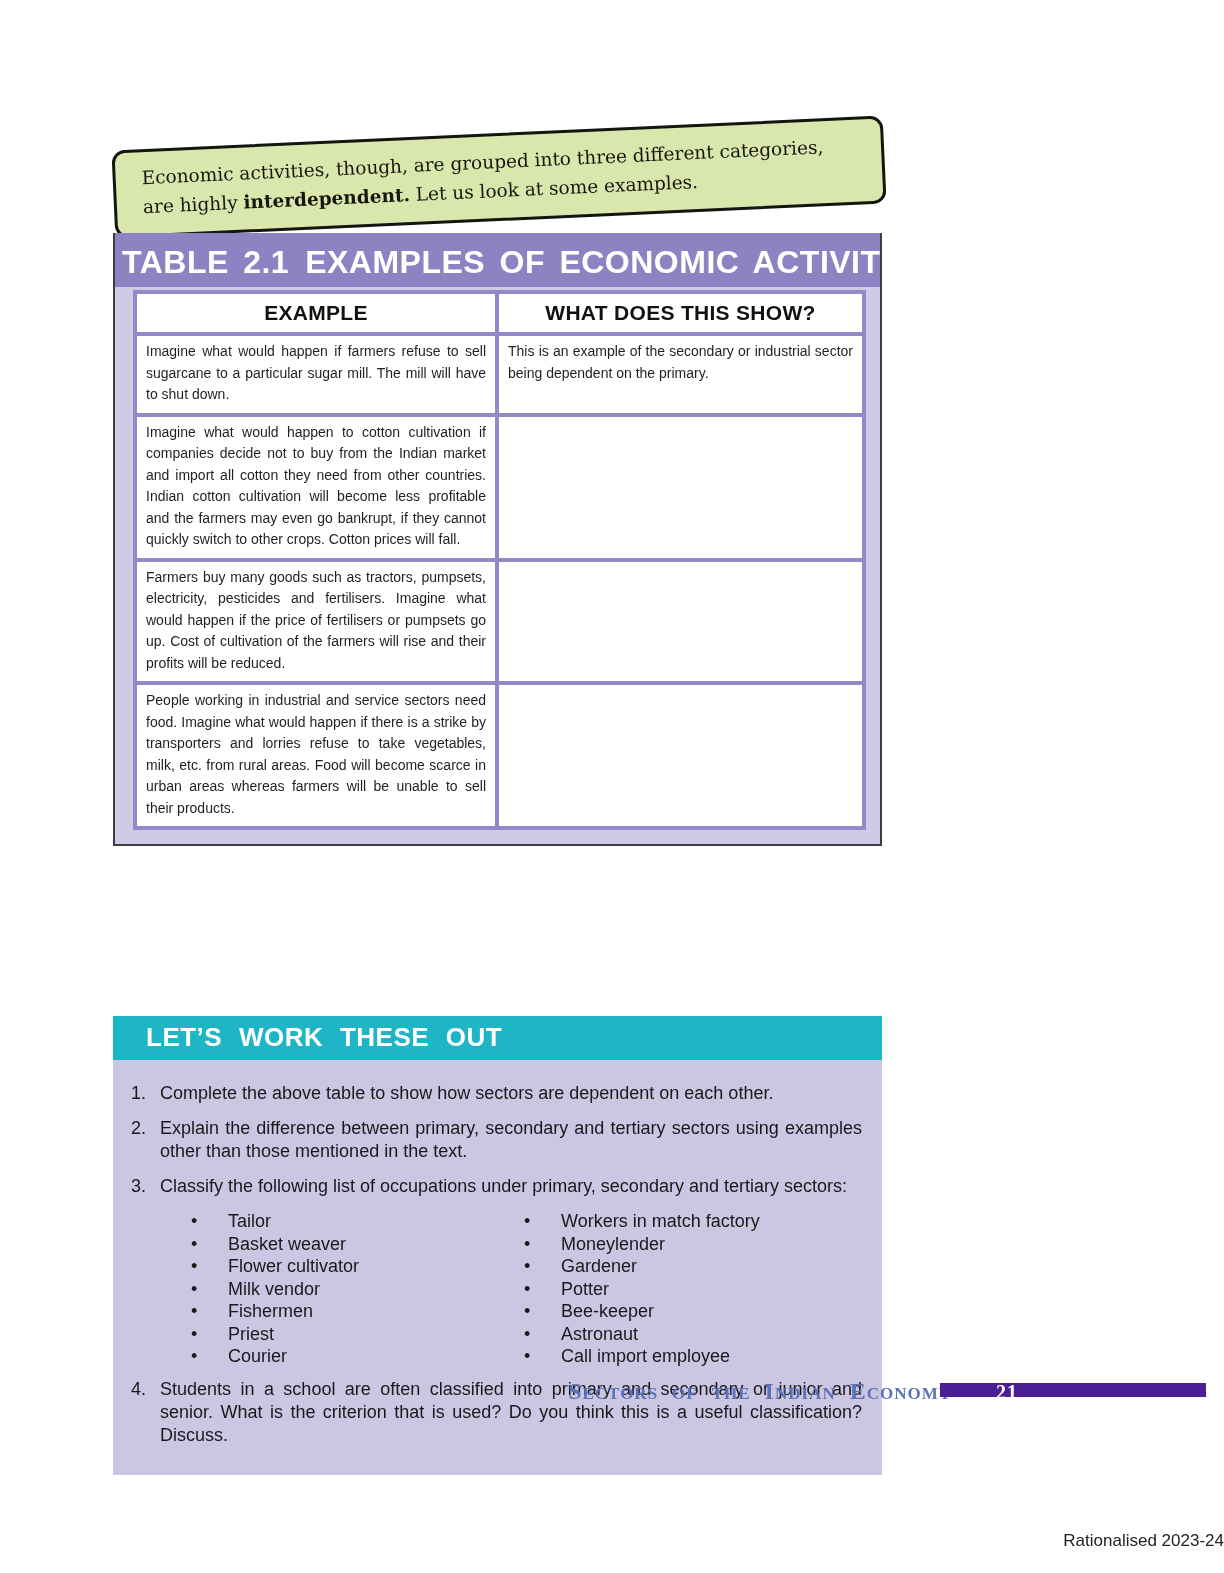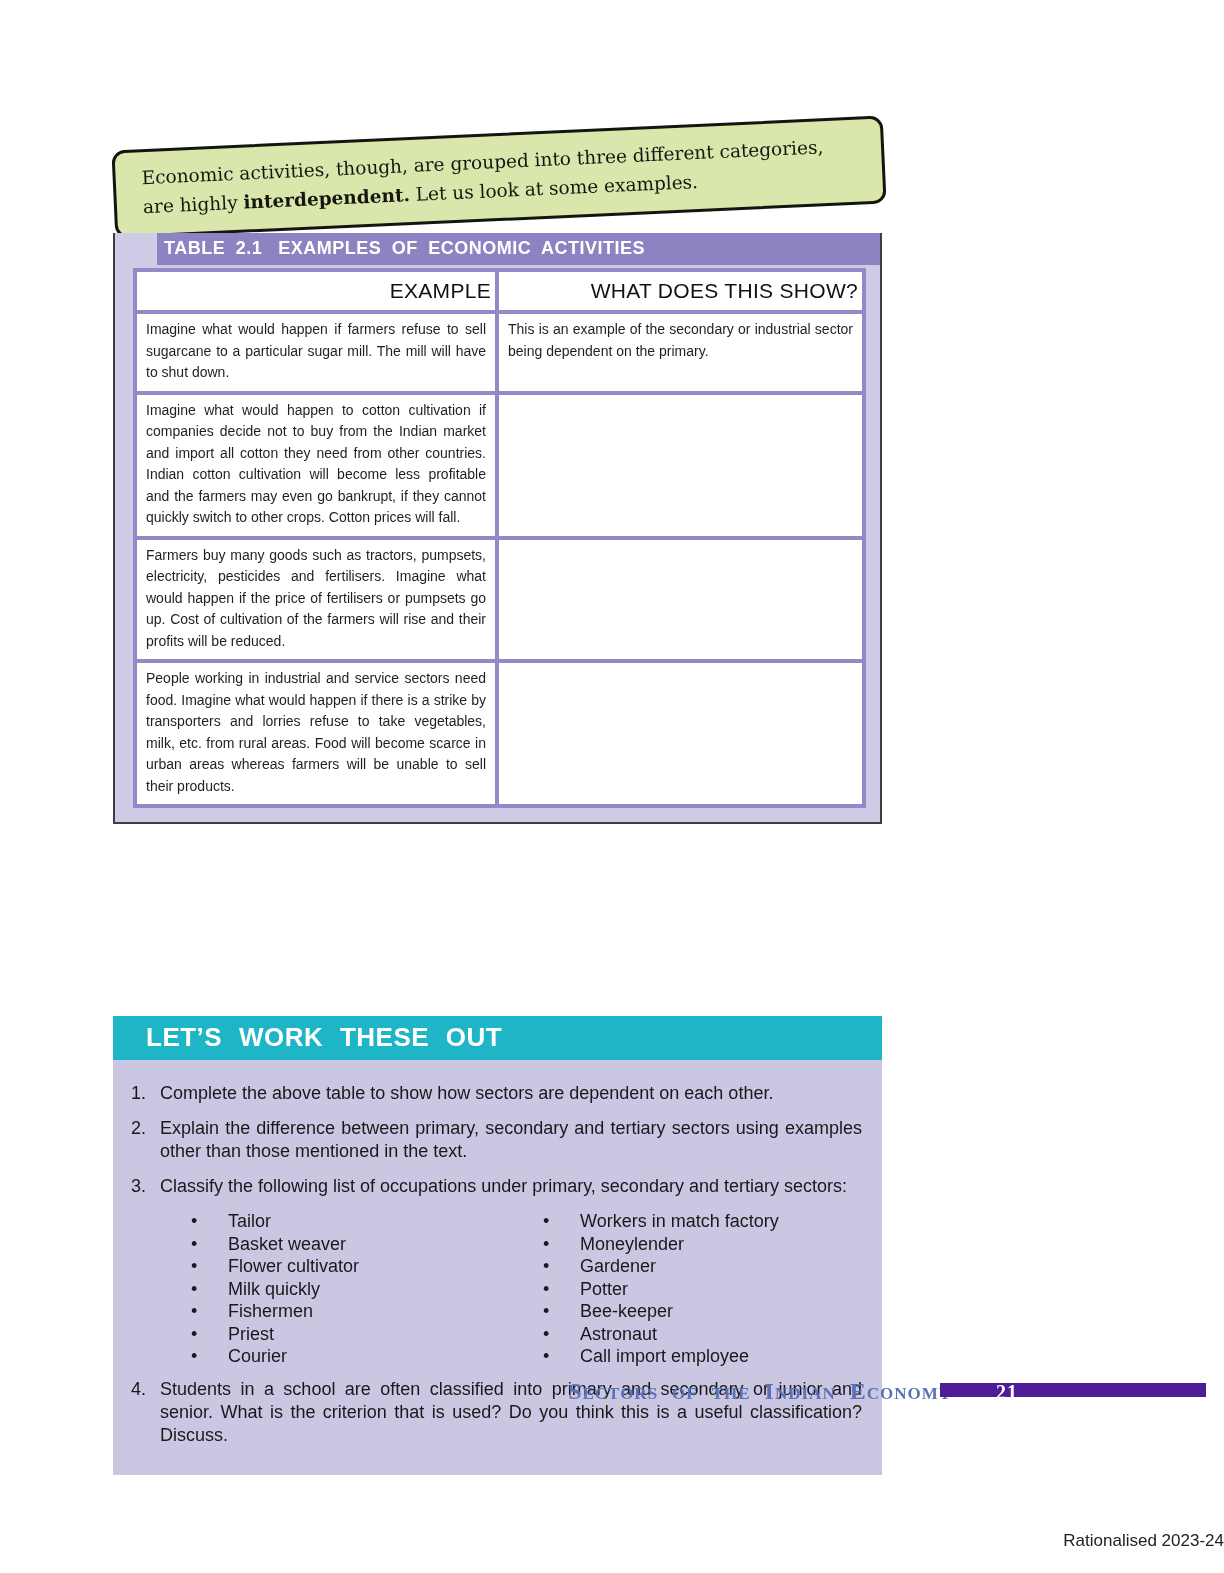--- a/index.html
+++ b/index.html
@@ -17,54 +17,54 @@
     font-family:"DejaVu Serif", serif; font-size:18.5px; line-height:29px; color:#16160f;
   }
 
   
   .table-block{
     position:absolute; left:113px; top:233px; width:769px;
     background:#cfcbe7; border:2px solid #3d3d45; border-top:none;
     box-sizing:border-box;
   }
   .table-title{
-    background:#8d83c2; color:#ffffff; font-weight:bold; font-size:18px;
-    letter-spacing:.5px; word-spacing:5px; padding:5px 8px 6px 7px; white-space:nowrap;margin-left:42px;
+    background:#8d83c2; color:#ffffff; font-weight:bold; font-size:32px;
+    letter-spacing:.5px; word-spacing:5px; padding:11px 8px 6px 7px; white-space:nowrap;
   }
   .table-title .gap{display:inline-block; width:16px;}
   table.inner{
     border-collapse:collapse; margin:3px 18px 14px 18px;
     width:729px; background:#ffffff; table-layout:fixed;
   }
   table.inner th, table.inner td{
     border:4px solid #9289c6; vertical-align:top; background:#ffffff;
   }
   table.inner th{
-    font-size:21px; font-weight:normal; text-align:right; padding:7px 4px; color:#111;
+    font-size:21px; font-weight:bold; text-align:center; padding:7px 4px; color:#111;
     letter-spacing:.3px;
   }
   table.inner td{
     font-size:14px; line-height:21.5px; text-align:justify;
     padding:5px 9px 7px 9px; color:#1f1f22;
   }
   table.inner col.c1{width:362px;} table.inner col.c2{width:367px;}
 
   
   .worksheet{position:absolute; left:113px; top:1016px; width:769px;}
   .ws-header{
     background:#1eb6c6; color:#ffffff; font-weight:bold; font-size:26px;
     letter-spacing:.5px; word-spacing:9px; padding:6px 8px 7px 33px;
   }
   .ws-body{background:#cbc6e2; padding:12px 20px 16px 16px;}
   .q{
     position:relative; padding-left:31px; margin:10px 0 12px 0;
     font-size:18px; line-height:23px; text-align:justify; color:#19191c;
   }
   .q .num{position:absolute; left:2px; top:0;}
-  .bullets{display:flex; margin:4px 0 4px 0;gap:19px;}
+  .bullets{display:flex; margin:4px 0 4px 0;}
   .bullets ul{list-style:none; margin:0; padding:0;}
   .bullets ul.left{margin-left:62px; width:270px;}
   .bullets ul.right{margin-left:63px;}
   .bullets li{font-size:18px; line-height:22.5px; color:#19191c; white-space:nowrap;}
   .bullets li::before{content:"\2022"; display:inline-block; width:37px;}
 
   
   .footer{position:absolute; left:0; top:1378px; width:1224px; height:26px;font-family:Liberation Serif, serif;}
   .chapter{
     position:absolute; right:272px; top:0;
@@ -148,21 +148,21 @@
       <div class="q">
         <span class="num">3.</span>
         <span>Classify the following list of occupations under primary, secondary and tertiary sectors:</span>
       </div>
 
       <div class="bullets">
         <ul class="left">
           <li>Tailor</li>
           <li>Basket weaver</li>
           <li>Flower cultivator</li>
-          <li>Milk quickly</li>
+          <li>Milk vendor</li>
           <li>Fishermen</li>
           <li>Priest</li>
           <li>Courier</li>
         </ul>
         <ul class="right">
           <li>Workers in match factory</li>
           <li>Moneylender</li>
           <li>Gardener</li>
           <li>Potter</li>
           <li>Bee-keeper</li>

